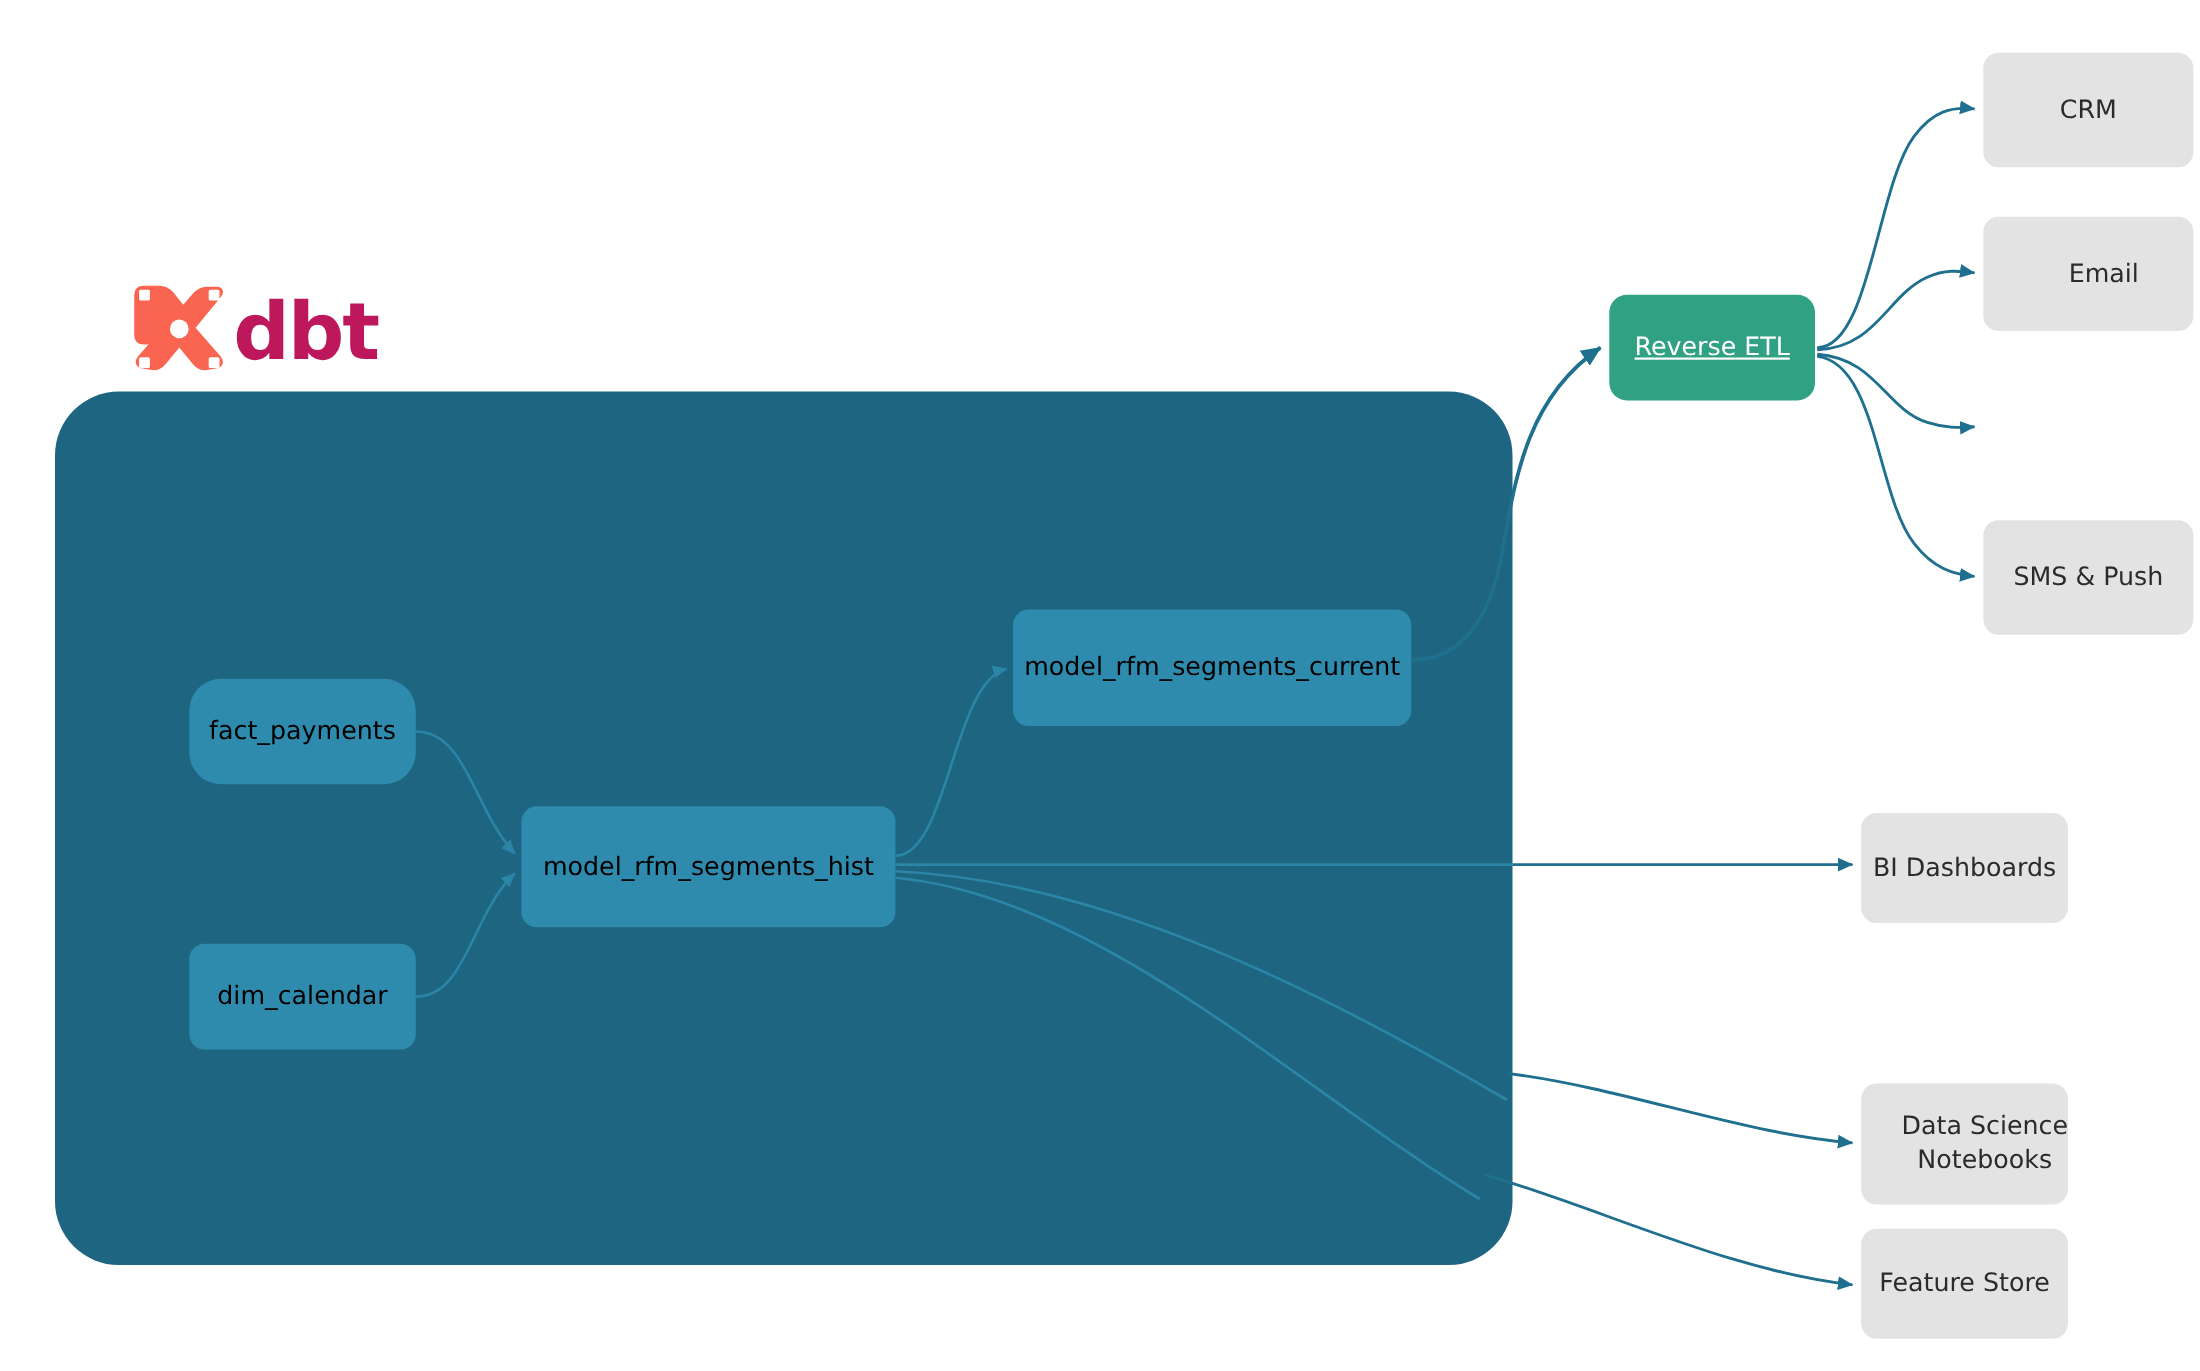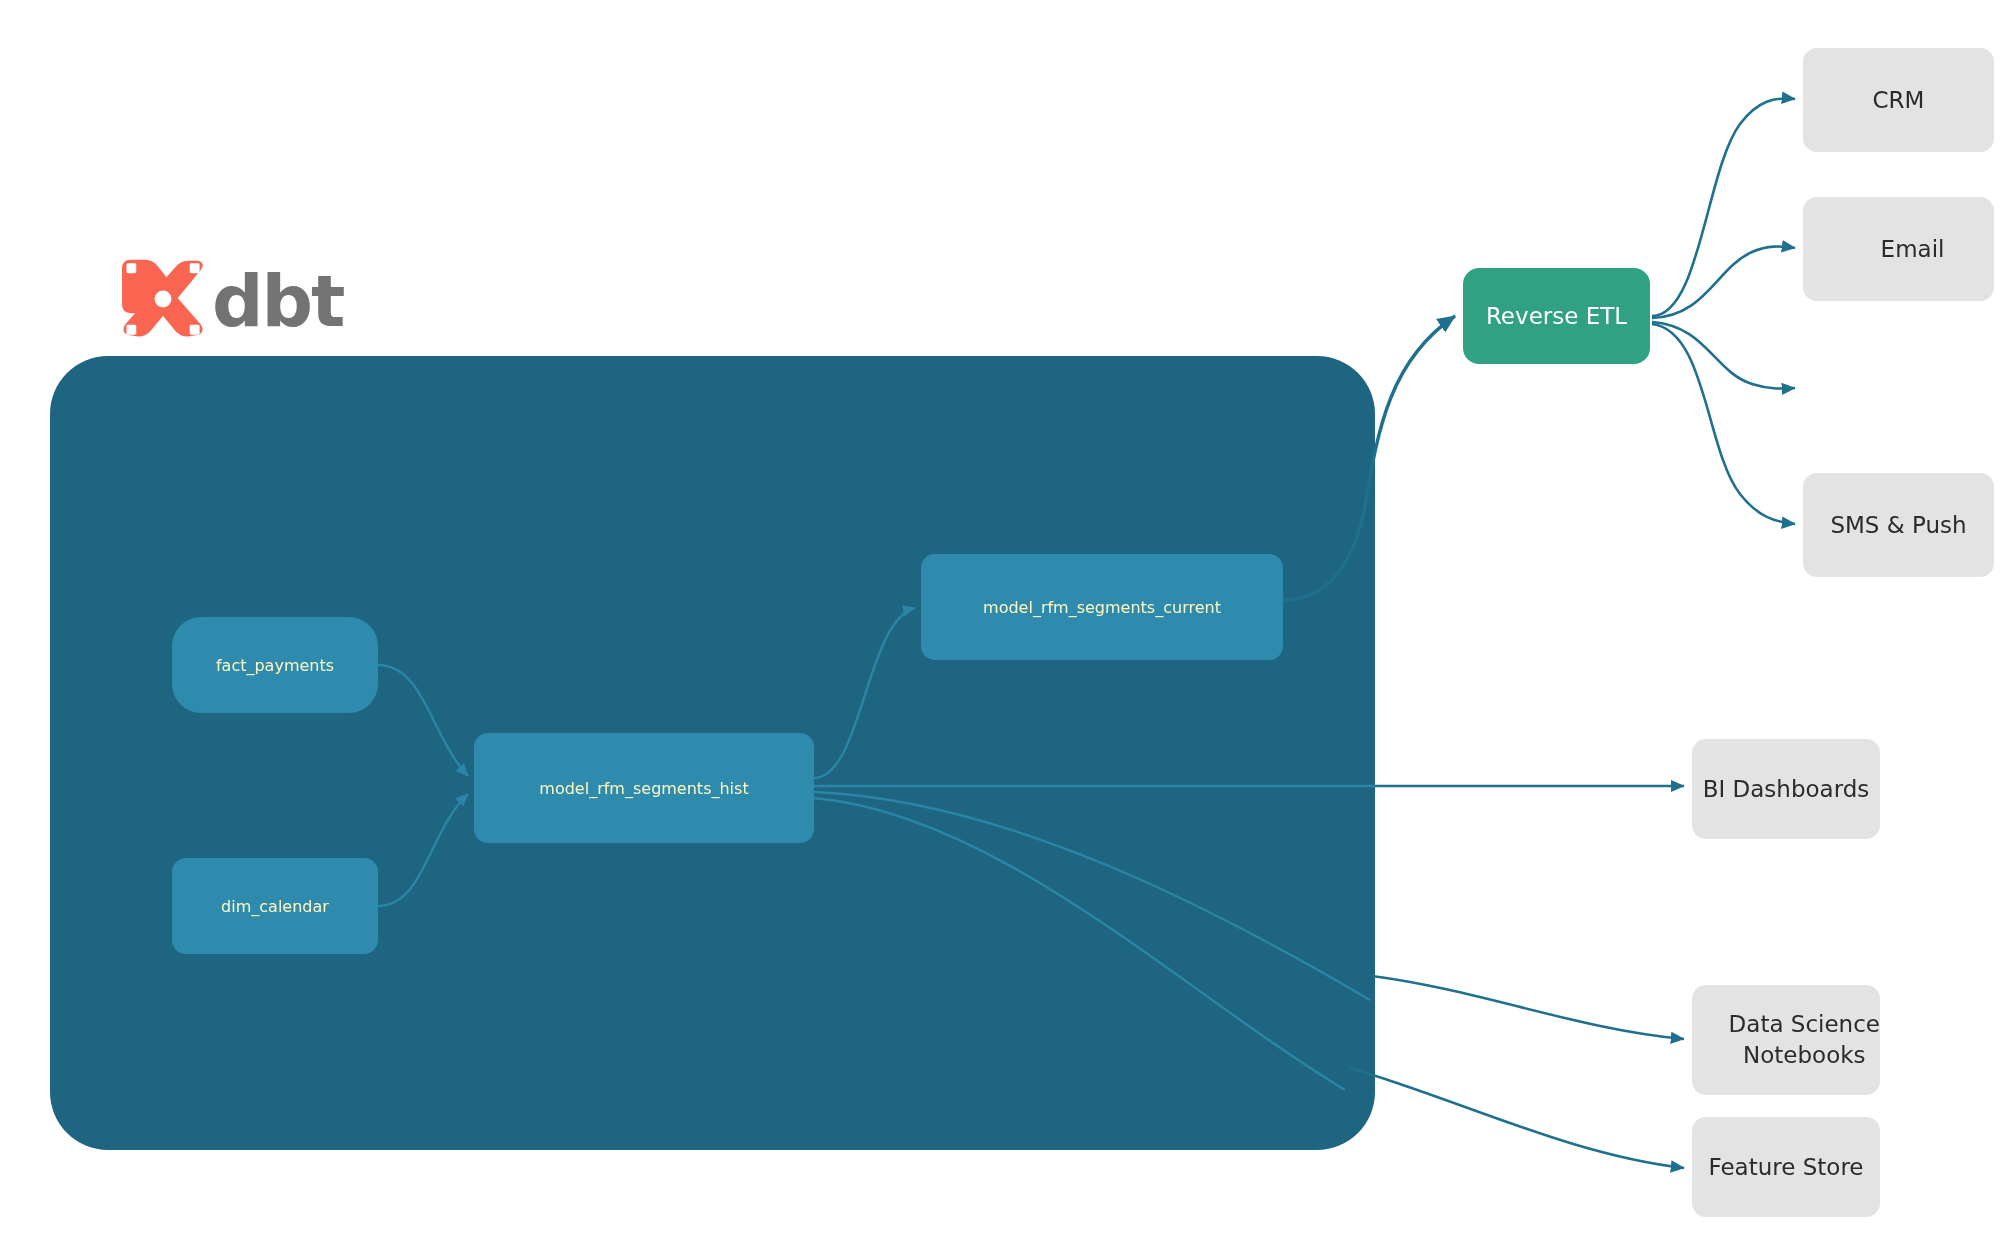--- a/index.html
+++ b/index.html
@@ -32,21 +32,21 @@
     height: 82px;
   }
   .dbt-wordmark {
     position: absolute;
     left: 212px;
     top: 262px;
     font-family: "DejaVu Sans", "Liberation Sans", sans-serif;
     font-size: 72px;
     font-weight: 700;
     letter-spacing: -2px;
-    color: #737373;
+    color: #be185d;
     line-height: 78px;
   }
 
   
   .project-container {
     position: absolute;
     left: 50px;
     top: 356px;
     width: 1325px;
     height: 794px;
@@ -59,22 +59,22 @@
     position: absolute;
     border-radius: 14px;
     display: flex;
     align-items: center;
     justify-content: center;
     text-align: center;
     box-sizing: border-box;
   }
   .node-model {
     background: #2e8bad;
-    color: #fef9c3;
-    font-size: 16px;
+    color: #000000;
+    font-size: 23px;
     font-weight: 400;
     padding: 0 16px;
   }
   .node-green {
     background: #30a183;
     color: #ffffff;
     font-size: 23px;
     font-weight: 400;
     border-radius: 16px;
   }
@@ -85,21 +85,21 @@
     font-weight: 400;
     border-radius: 14px;
     line-height: 31px;
   }
 
   #node-fact-payments    { left: 172px; top: 617px;  width: 206px; height: 96px; border-radius: 29px; }
   #node-dim-calendar     { left: 172px; top: 858px;  width: 206px; height: 96px; }
   #node-hist             { left: 474px; top: 733px;  width: 340px; height: 110px; }
   #node-current          { left: 921px; top: 554px;  width: 362px; height: 106px; }
 
-  #node-reverse-etl      { left: 1463px; top: 268px; width: 187px; height: 96px; }
+  #node-reverse-etl      { left: 1463px; top: 268px; width: 187px; height: 96px; text-decoration: underline; }
 
   #node-crm              { left: 1803px; top: 48px;  width: 191px; height: 104px; }
   #node-email            { left: 1803px; top: 197px; width: 191px; height: 104px; padding-left: 28px; }
   #node-advertising      { left: 1803px; top: 335px; width: 191px; height: 104px; }
   #node-sms-push         { left: 1803px; top: 473px; width: 191px; height: 104px; }
 
   #node-bi-dashboards    { left: 1692px; top: 739px;  width: 188px; height: 100px; }
   #node-ds-notebooks     { left: 1692px; top: 985px;  width: 188px; height: 110px; justify-content: flex-end; }
   #node-feature-store    { left: 1692px; top: 1117px; width: 188px; height: 100px; }
 

